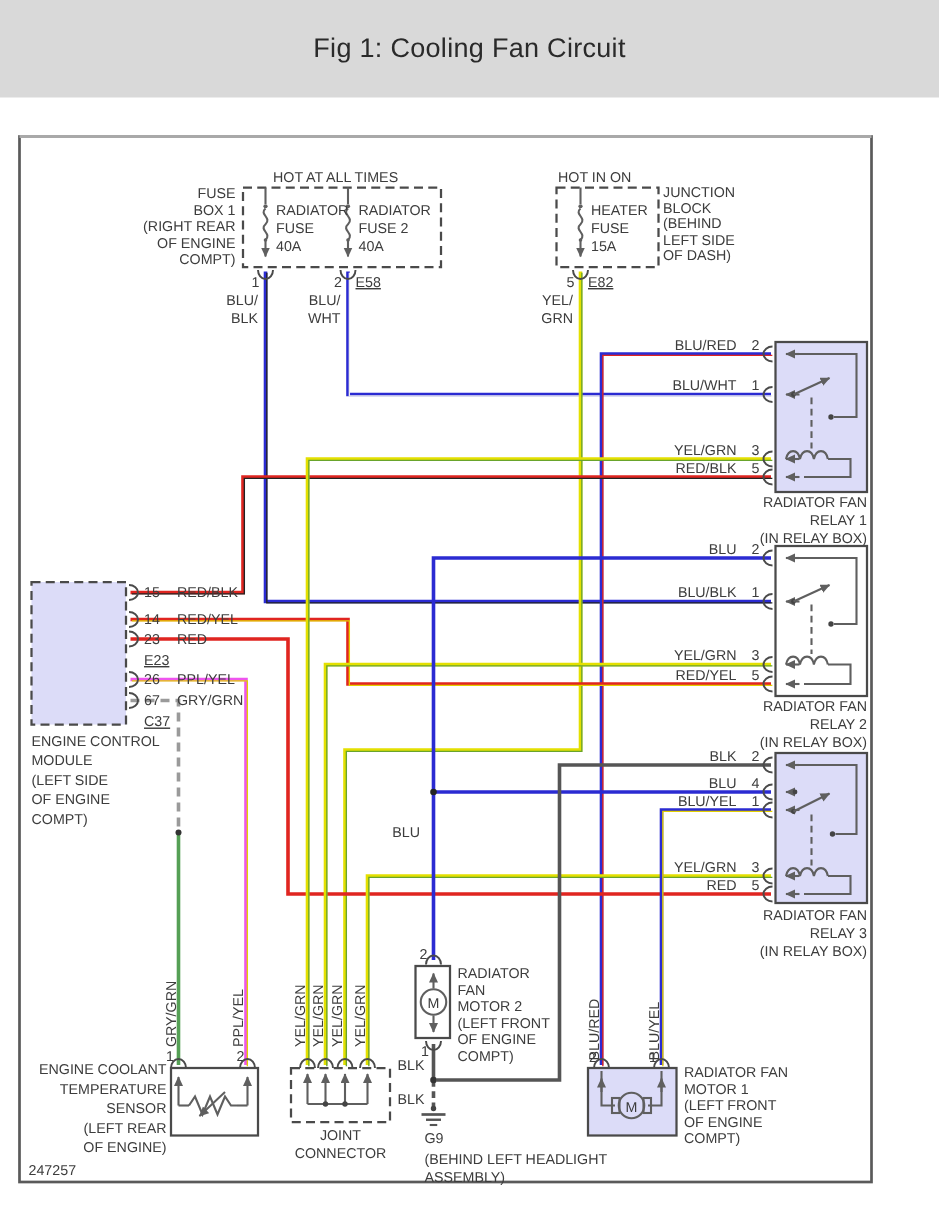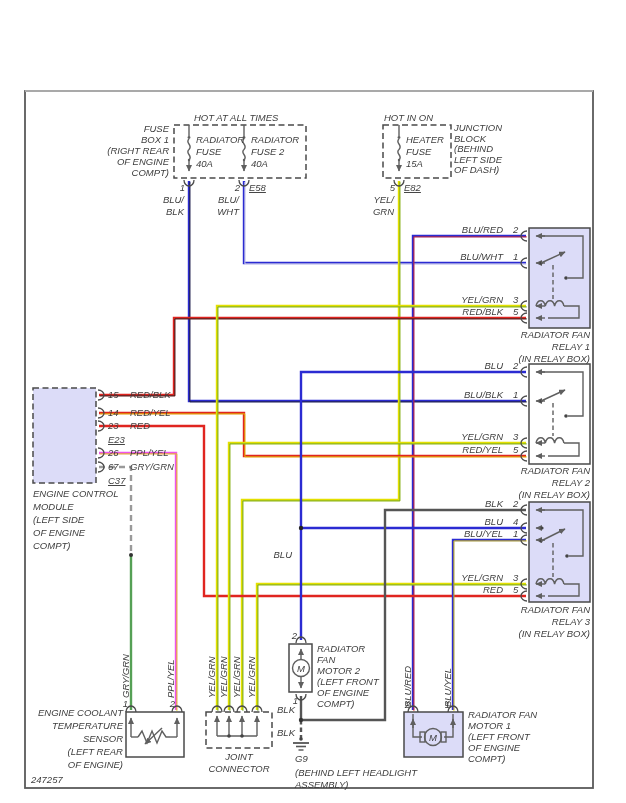--- a/index.html
+++ b/index.html
@@ -1,37 +1,40 @@
 <!DOCTYPE html>
 <html><head>
 <meta charset="utf-8">
 <style>
   html,body { margin:0; padding:0; background:#ffffff; }
   .page { position:relative; width:626px; height:803px; background:#ffffff; overflow:hidden;
           font-family:"Liberation Sans", sans-serif; }
   .titlebar { position:absolute; left:0; top:0; width:626px; height:65px; background:#d9d9d9;
               display:flex; align-items:center; justify-content:center; }
   .titlebar span { font-size:18px; color:#2a2a2a; letter-spacing:0.2px; }
-  .diagram { position:absolute; left:24px; top:90px; width:572px; height:700px;font-style:italic; }
+  .diagram { position:absolute; left:12px; top:90px; width:572px; height:700px; }
   svg text { font-family:"Liberation Sans", sans-serif; font-size:9.5px; fill:#3d3d3d; }
   svg text.vert { font-size:9.5px; }
   .boxline { fill:none; stroke:#4a4a4a; stroke-width:1.5; }
   .dashbox { fill:none; stroke:#4a4a4a; stroke-width:1.5; stroke-dasharray:6 3.5; }
   .lav { fill:#dcdcf8; }
   .whitefill { fill:#ffffff; }
   .arc { fill:none; stroke:#4a4a4a; stroke-width:1.3; }
   .inn { fill:none; stroke:#5f5f5f; stroke-width:1.4; }
   .inndash { fill:none; stroke:#5f5f5f; stroke-width:1.4; stroke-dasharray:4.5 3; }
   .w { fill:none; stroke-width:2.4; stroke-linejoin:miter; }
   .ov { fill:none; stroke-width:0.9; stroke-linejoin:miter; }
 </style>
 </head>
 <body>
 
 <div class="page">
+  <div class="titlebar">
+    <span>Fig 1: Cooling Fan Circuit</span>
+  </div>
 
   <div class="diagram">
   <svg width="572" height="700" viewBox="28 90 572 700" xmlns="http://www.w3.org/2000/svg">
     <defs>
       <marker id="ah" markerWidth="8" markerHeight="7" refX="6" refY="3" orient="auto" markerUnits="userSpaceOnUse">
         <path d="M0,0 L6.5,3 L0,6 Z" fill="#5f5f5f"></path>
       </marker>
     </defs>
 
     <g>

